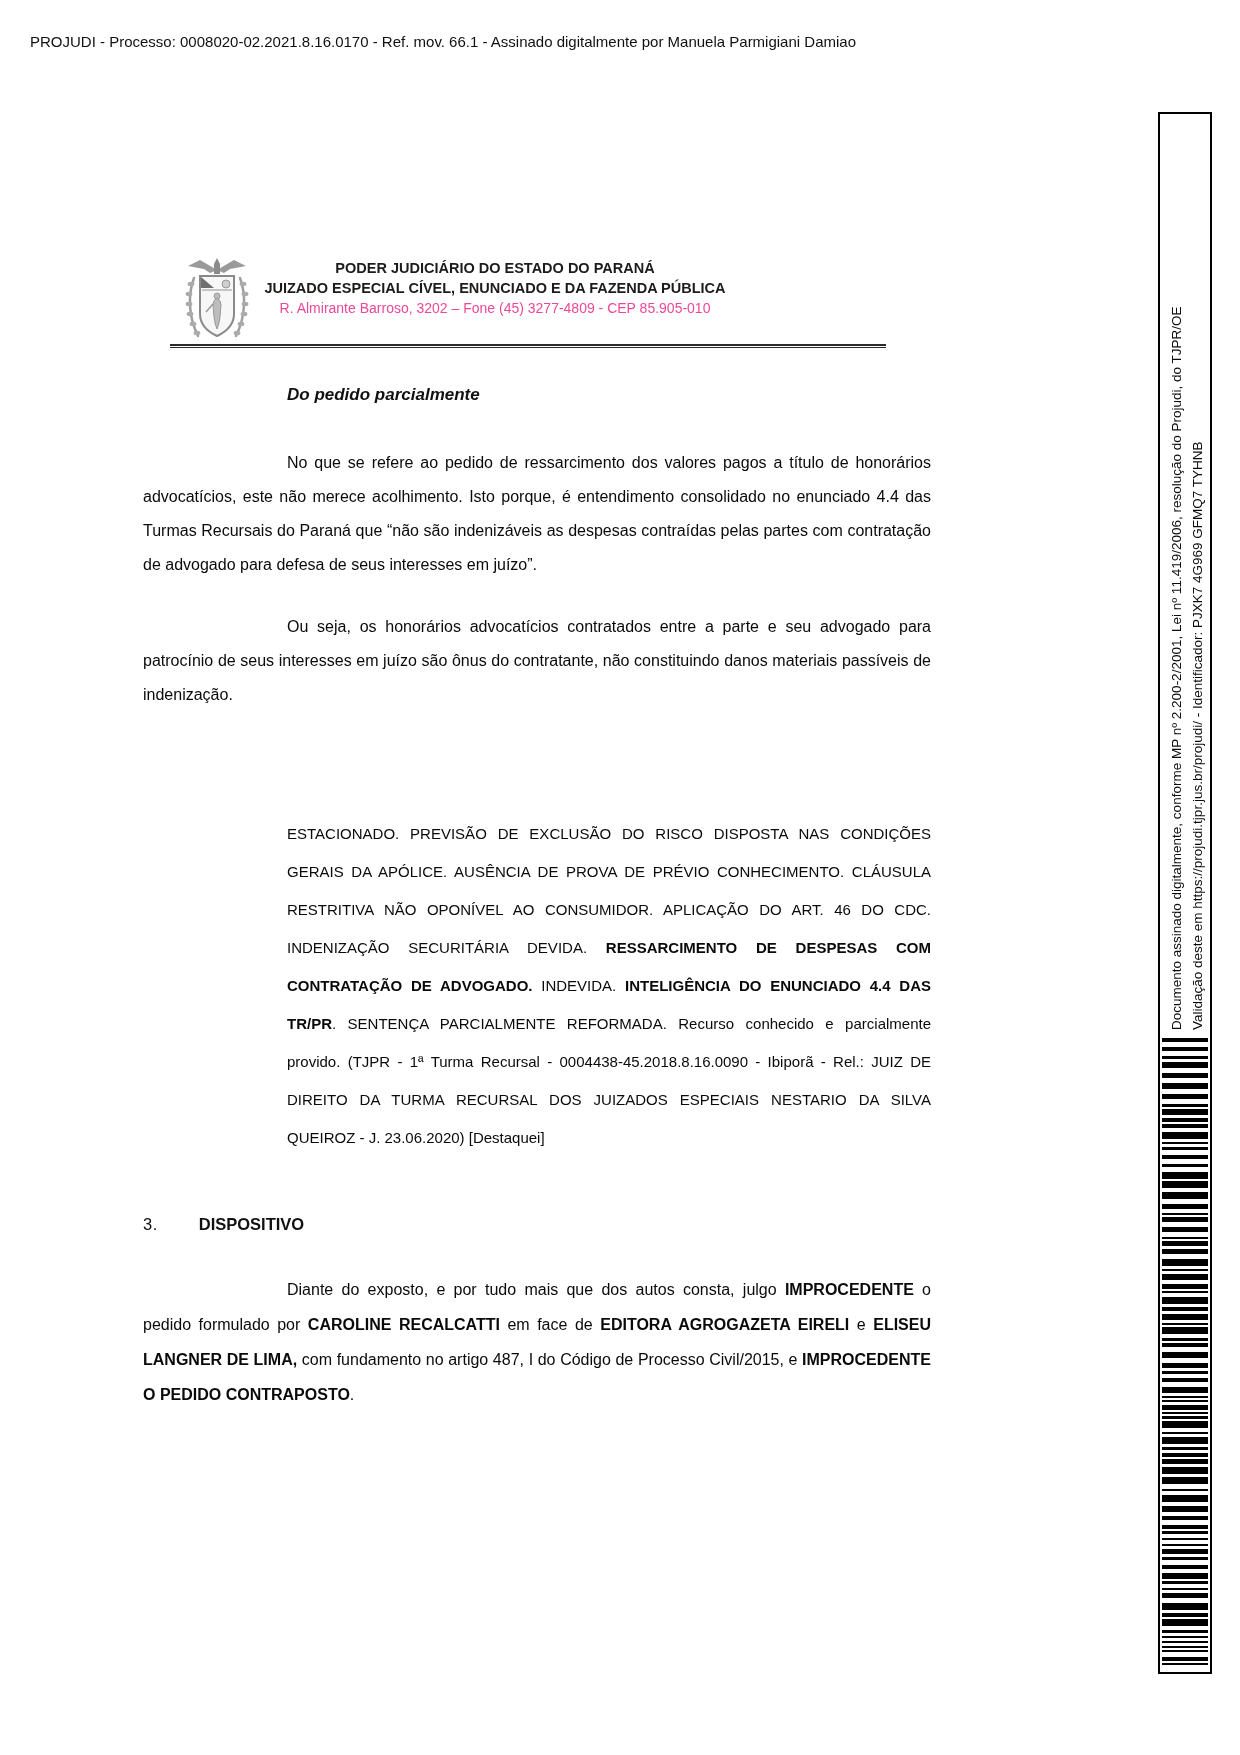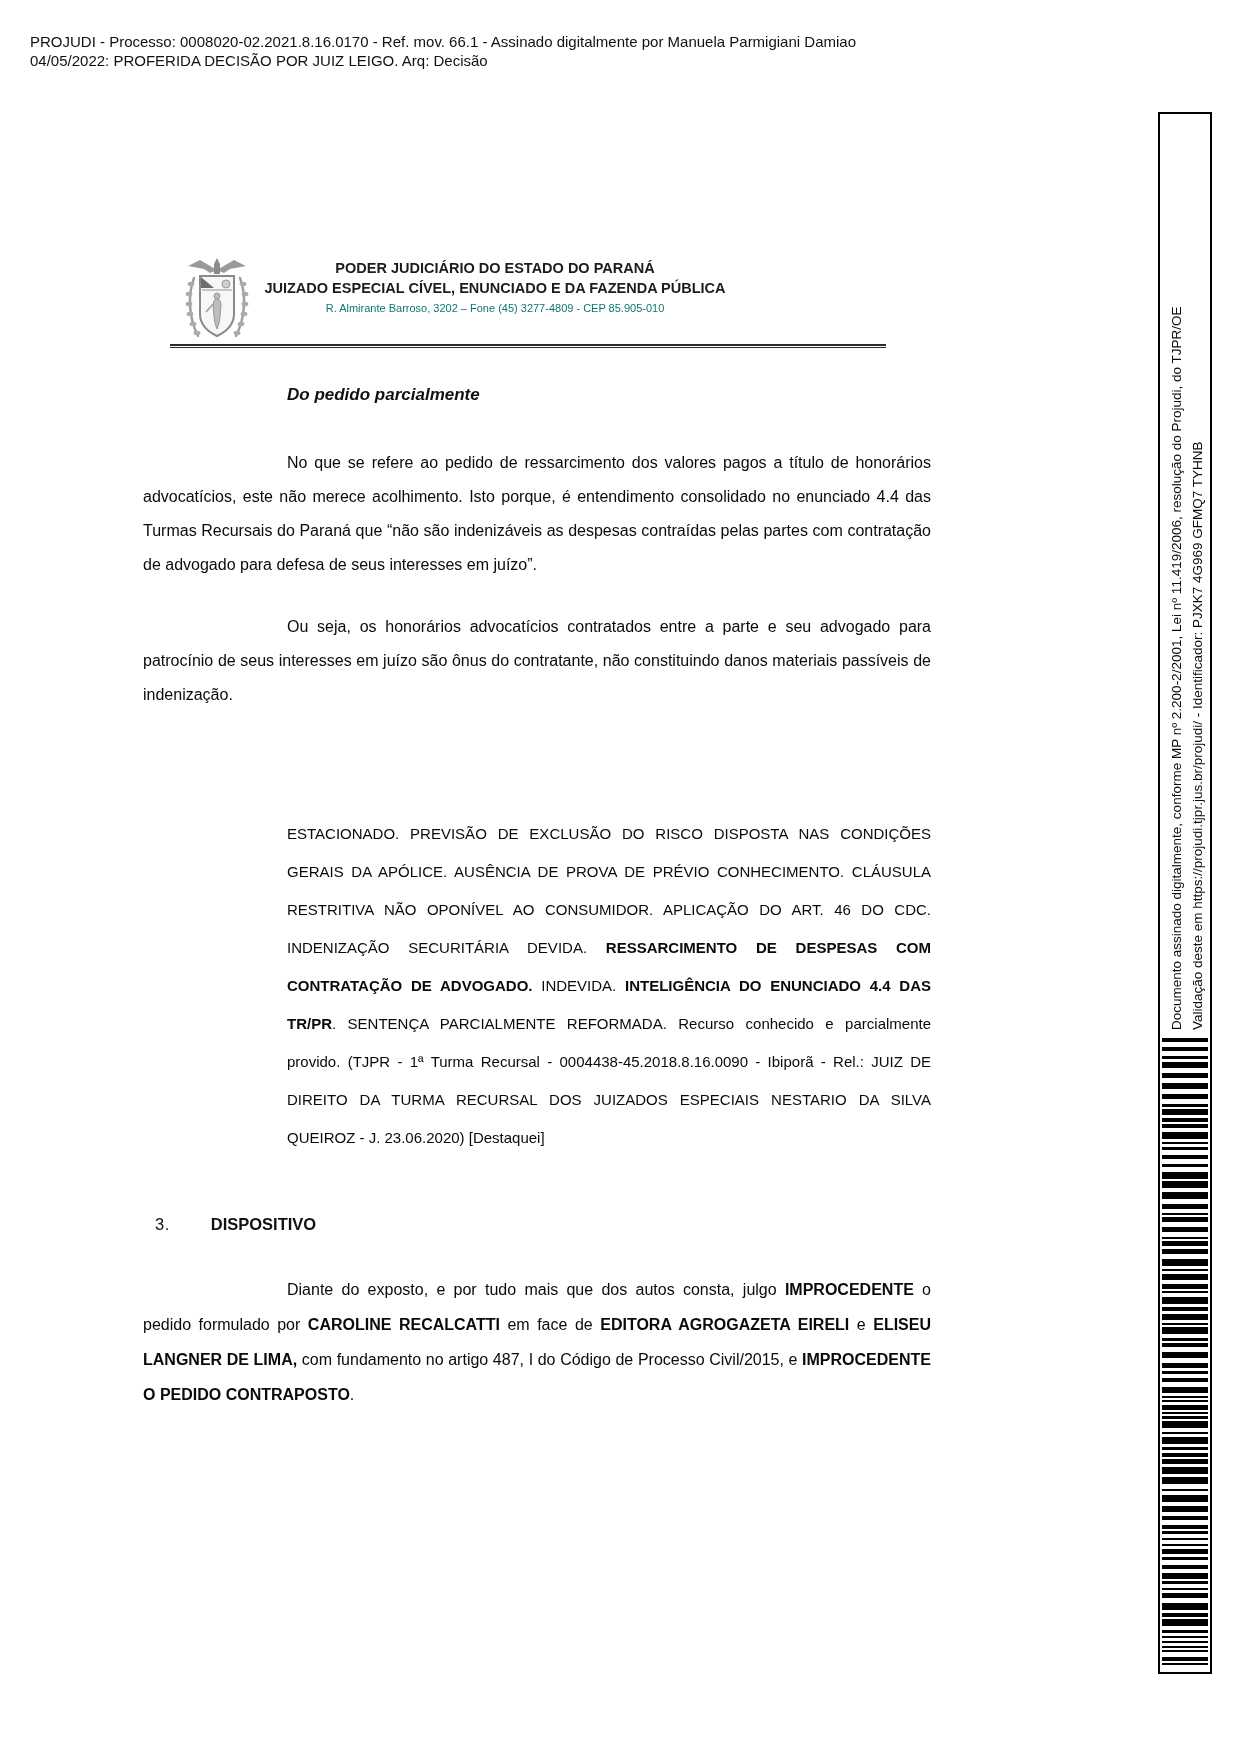--- a/index.html
+++ b/index.html
@@ -6,57 +6,56 @@
   html,body { background:#ffffff; }
   body { font-family:"Liberation Sans", sans-serif; color:#000; }
   .page { position:relative; width:1240px; height:1755px; background:#fff; overflow:hidden; }
 
   .doc-header { position:absolute; left:30px; top:32px; font-size:15px; line-height:19px; color:#111; }
 
   .letterhead { position:absolute; left:170px; top:250px; width:718px; height:96px; }
   .lh-logo { position:absolute; left:10px; top:4px; width:74px; height:98px; }
   .lh-text { position:absolute; left:85px; top:8px; width:480px; text-align:center; }
   .lh-bold { font-weight:bold; font-size:14.5px; line-height:20px; color:#1c1c1c; }
-  .lh-addr { font-size:11px; line-height:18px; color:#0f766e; margin-top:1px; }
+  .lh-addr { font-size:14px; line-height:18px; color:#ec4899; margin-top:1px; }
   .lh-rule { position:absolute; left:170px; top:344px; width:716px; height:4px;
              border-top:2px solid #2b2b2b; border-bottom:1px solid #2b2b2b; }
 
   .section-italic { position:absolute; left:287px; top:385px; font-size:17px; font-weight:bold; font-style:italic; color:#111; }
 
   .para { position:absolute; left:143px; width:788px; font-size:16px; line-height:34px;
           text-align:justify; color:#0a0a0a; }
   .indent { text-indent:144px; }
   .p1 { top:446px; }
   .p2 { top:610px; }
   .p3 { top:750px; text-align:left; }
 
   .quote { position:absolute; left:287px; top:815px; width:644px; font-size:15px; line-height:38px;
            text-align:justify; color:#0a0a0a; }
   .b { font-weight:bold; }
 
-  .disp-heading { position:absolute; left:143px; top:1215px; font-size:16.5px; color:#111;margin-left:12px; }
+  .disp-heading { position:absolute; left:143px; top:1215px; font-size:16.5px; color:#111; }
   .disp-heading .num { font-weight:normal; letter-spacing:.5px; }
   .disp-heading .ttl { font-weight:bold; margin-left:41px; }
   .p4 { top:1272px; line-height:35px; }
 
   .sidebar-box { position:absolute; left:1158px; top:112px; width:54px; height:1562px;
                  border:2px solid #000; background:#fff; }
   .sidebar-text { position:absolute; left:1166px; top:1030px; width:912px; height:44px;
                   transform-origin:0 0; transform:rotate(-90deg);
                   font-size:13.5px; line-height:21px; color:#0a0a0a; white-space:nowrap; }
   .barcode { position:absolute; left:1162px; top:1038px; width:46px; height:632px; overflow:hidden; }
 </style>
 </head>
 <body>
 
 <div class="page">
 
   <div class="doc-header">
     <div>PROJUDI - Processo: 0008020-02.2021.8.16.0170 - Ref. mov. 66.1 - Assinado digitalmente por Manuela Parmigiani Damiao</div>
-    <div>04/05/2022: PROFERIDA DECISÃO POR JUIZ LEIGO. Arq: Decisão</div>
   </div>
 
   <div class="letterhead">
     <svg class="lh-logo" viewBox="0 0 74 98" xmlns="http://www.w3.org/2000/svg">
 
       <path d="M37 16 L20 6 L8 12 L24 15 L30 19 Z" fill="#9a9a9a"></path>
       <path d="M37 16 L54 6 L66 12 L50 15 L44 19 Z" fill="#9a9a9a"></path>
       <path d="M34 10 L37 4 L40 10 L40 20 L34 20 Z" fill="#8b8b8b"></path>
 
       <g fill="none" stroke="#9f9f9f" stroke-width="2.5" stroke-linecap="round">

